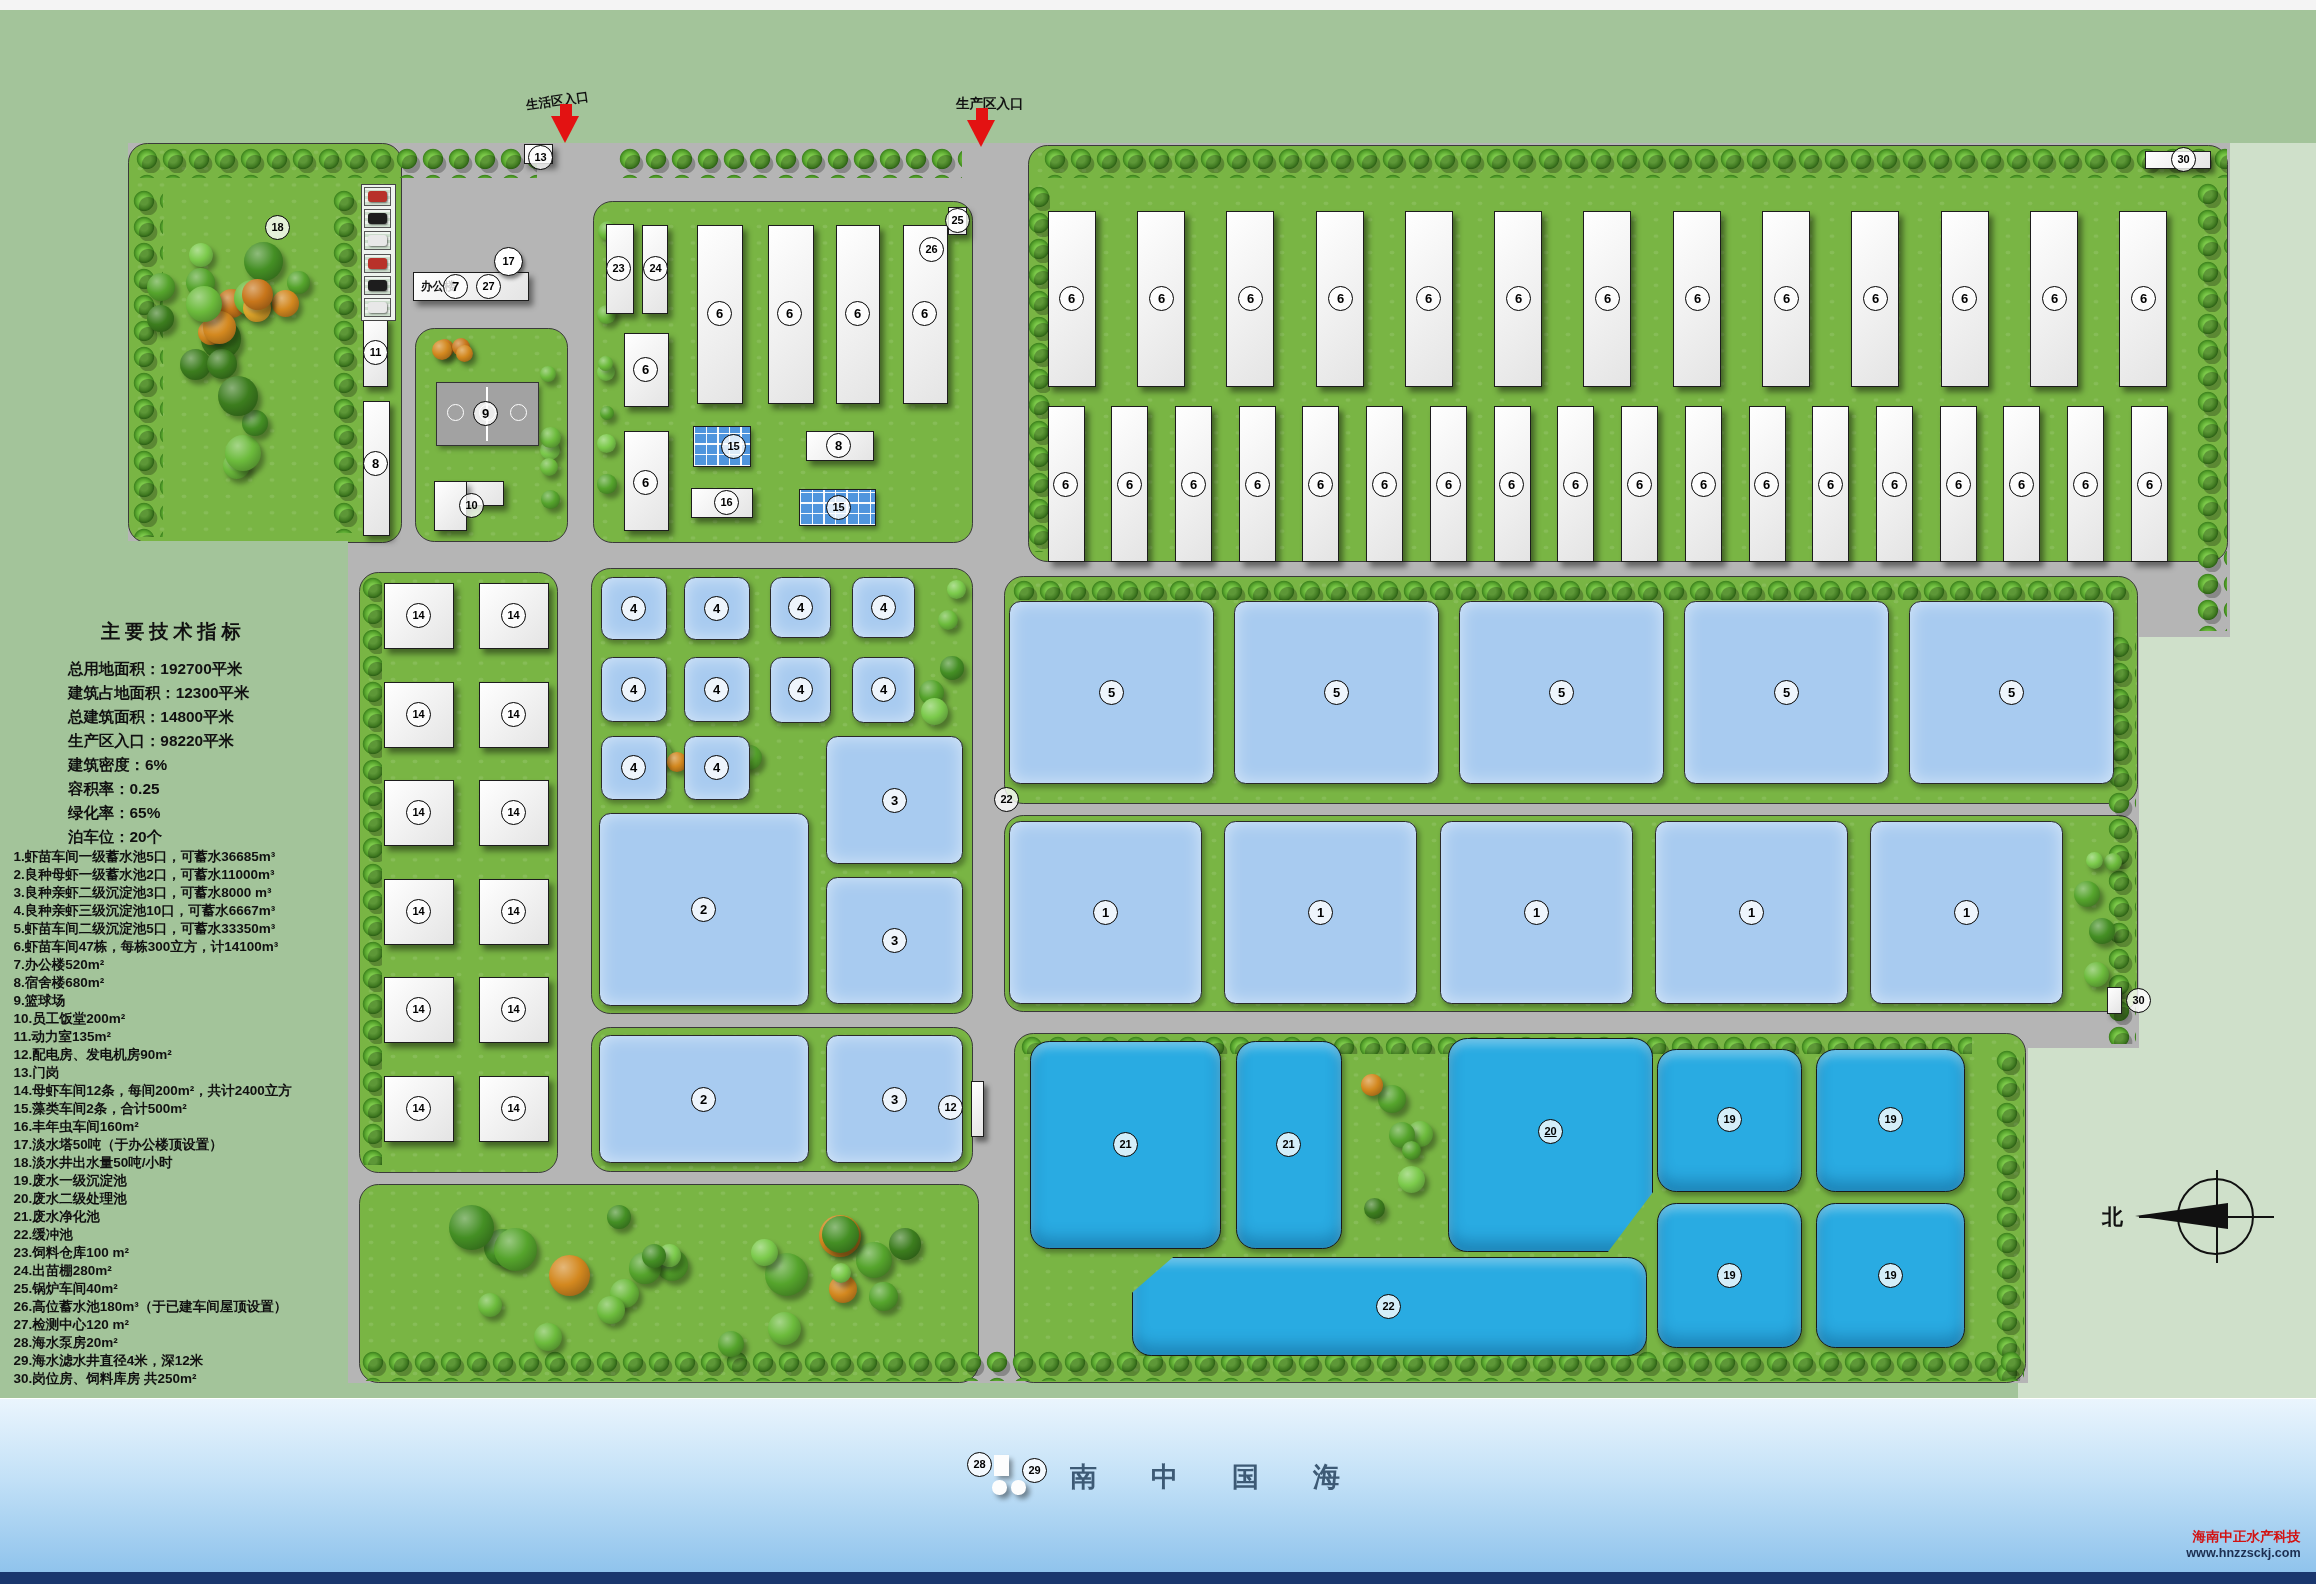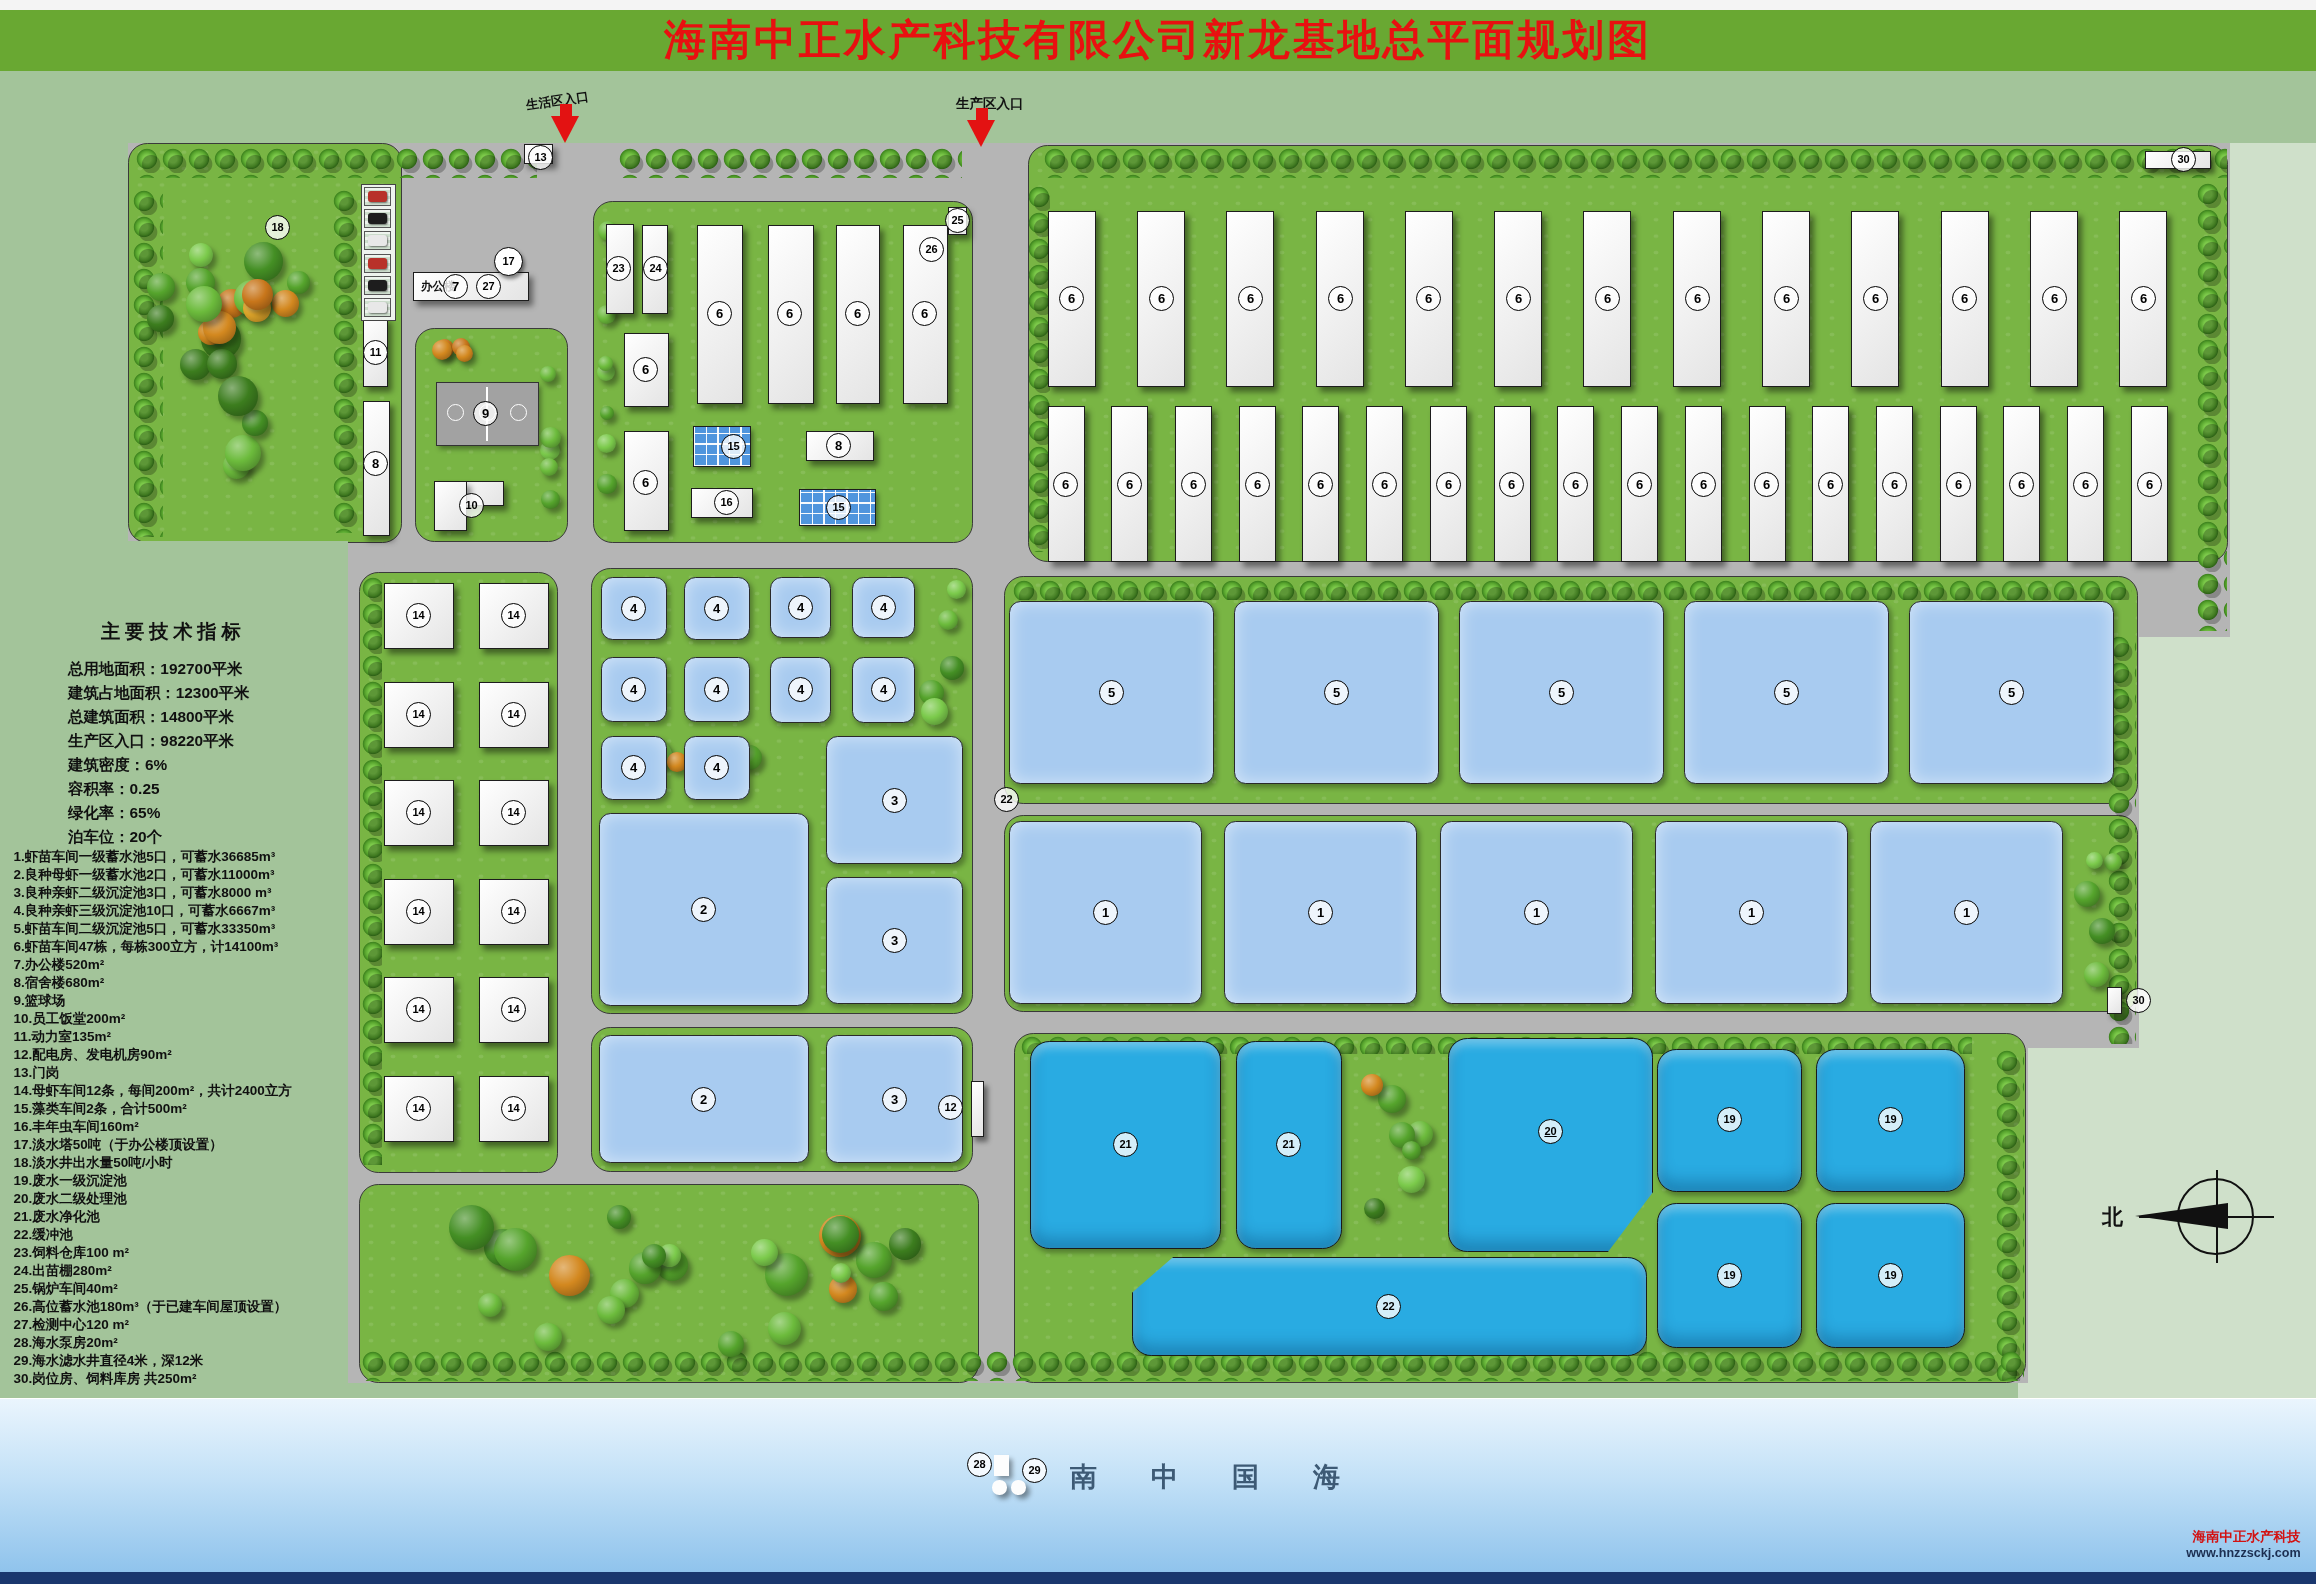--- a/index.html
+++ b/index.html
@@ -77,23 +77,20 @@
   .cp-v{position:absolute;left:87px;top:-5.8px;width:0;height:93px;border-left:2.4px solid #111;}
   .cp-tri{position:absolute;left:5.8px;top:27px;width:0;height:0;border-top:13.5px solid transparent;border-bottom:13.5px solid transparent;border-right:93px solid #111;}
   .cp-n{position:absolute;left:-27px;top:27px;font-size:21px;font-weight:bold;color:#111;}
 </style>
 </head>
 <body>
 
 <div id="stage">
   <div class="topstrip"></div>
 
-  <div class="titleband">
-    <span class="title">海南中正水产科技有限公司新龙基地总平面规划图</span>
-  </div>
 
 
   <div class="rightbg"></div>
 
   <div class="sea">
     <span class="sea-label">南中国海</span>
     <div class="pump-sq" style="left:994px;top:56px;width:14.5px;height:21px;"></div>
     <div class="pump-c" style="left:992px;top:81px;"></div>
     <div class="pump-c" style="left:1011px;top:81px;"></div>
     <div class="footer">

